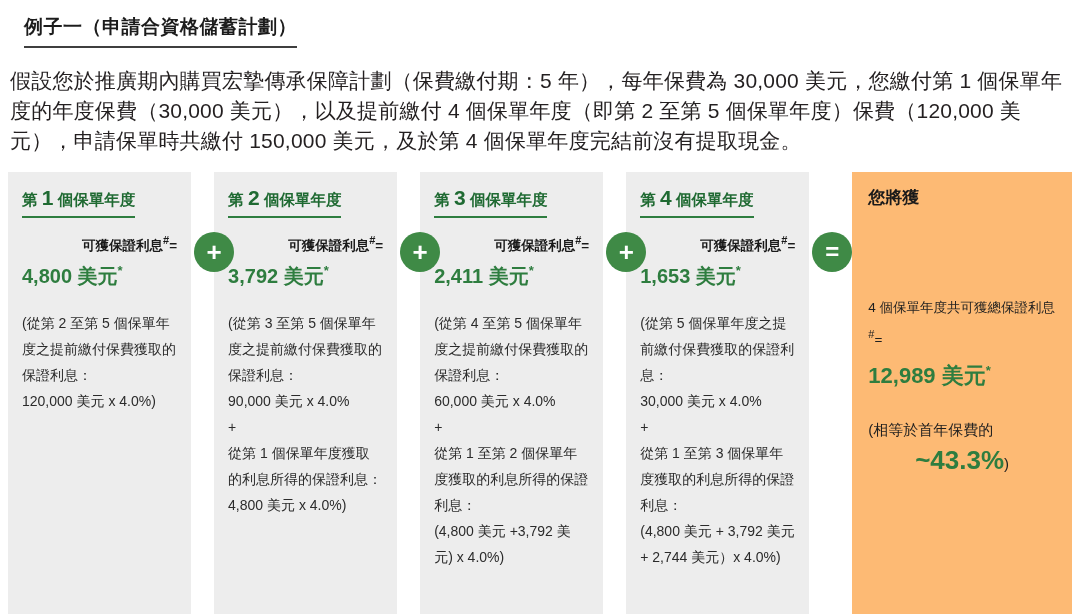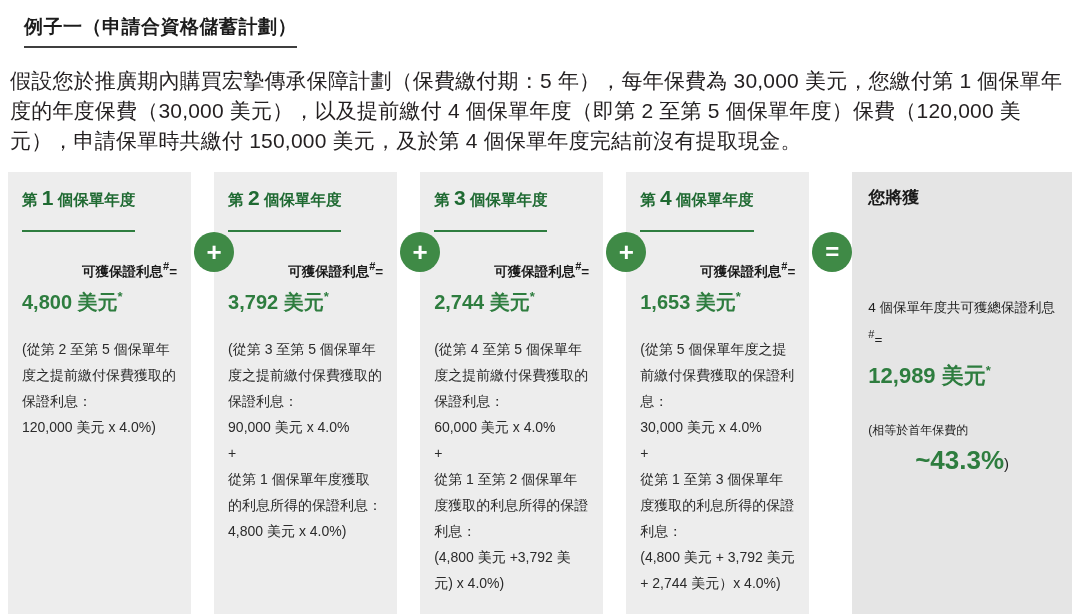--- a/index.html
+++ b/index.html
@@ -57,22 +57,22 @@
     margin-right: 23px;
     padding: 14px 14px 10px 14px;
     box-sizing: border-box;
   }
   .card-head {
     font-size: 15.5px;
     font-weight: bold;
     color: #1f6a32;
     border-bottom: 2px solid #2e7d3f;
     display: inline-block;
-    padding-bottom: 19px;
-    margin-bottom: 28px;
+    padding-bottom: 5px;
+    margin-bottom: 16px;
     white-space: nowrap;
   }
   .card-head .big {
     font-size: 21px;
     font-weight: bold;
   }
   .card-sub {
     font-size: 13.5px;
     font-weight: bold;
     color: #1a1a1a;
@@ -112,21 +112,21 @@
     z-index: 5;
     font-family: "Liberation Sans", sans-serif;
   }
   .op.eq {
     font-size: 24px;
   }
   .result {
     position: relative;
     width: 222px;
     min-height: 442px;
-    background: #e5e5e5;
+    background: #fdba74;
     padding: 14px 16px 10px 16px;
     box-sizing: border-box;
     margin-left: 20px;
   }
   .result-head {
     font-size: 17px;
     font-weight: bold;
     color: #1a1a1a;
     margin-bottom: 86px;
   }
@@ -143,21 +143,21 @@
   .result-amount {
     font-size: 22px;
     font-weight: bold;
     color: #2e7d3f;
     margin-bottom: 26px;
   }
   .result-amount sup {
     font-size: 13px;
   }
   .result-note {
-    font-size: 12px;
+    font-size: 15px;
     line-height: 26px;
     color: #1f1f1f;
   }
   .result-pct {
     font-size: 26px;
     font-weight: bold;
     color: #2e7d3f;
     margin-top: 2px;
     text-align: center;
   }
@@ -220,21 +220,21 @@
     <div class="card">
       <div class="card-head">
         <span>第</span>
         <span class="big">3</span>
         <span>個保單年度</span>
       </div>
       <div class="card-sub">
         <span>可獲保證利息</span><sup>#</sup><span>=</span>
       </div>
       <div class="card-amount">
-        <span>2,744 美元</span><sup>*</sup>
+        <span>2,411 美元</span><sup>*</sup>
       </div>
       <div class="card-note" style="white-space: pre-line;">(從第 4 至第 5 個保單年度之提前繳付保費獲取的保證利息：
 60,000 美元 x 4.0%
 +
 從第 1 至第 2 個保單年度獲取的利息所得的保證利息：
 (4,800 美元 +3,792 美元) x 4.0%)</div>
       <div class="op">+</div>
     </div>
 
     <div class="card">

